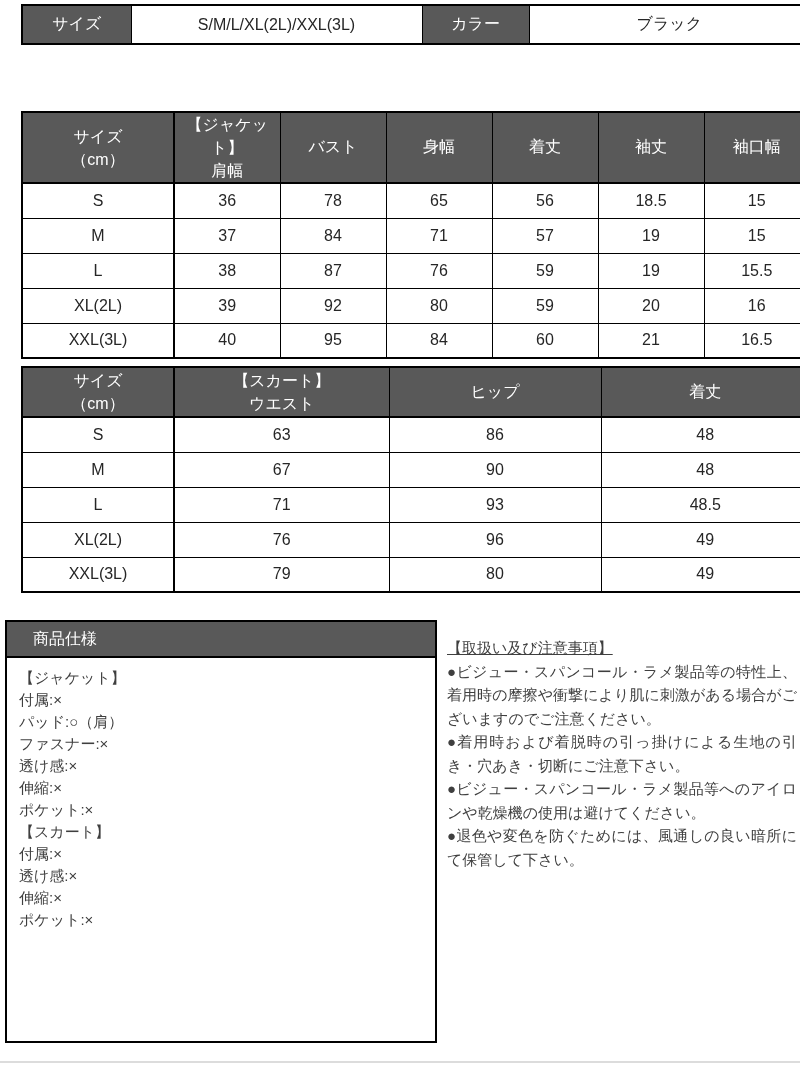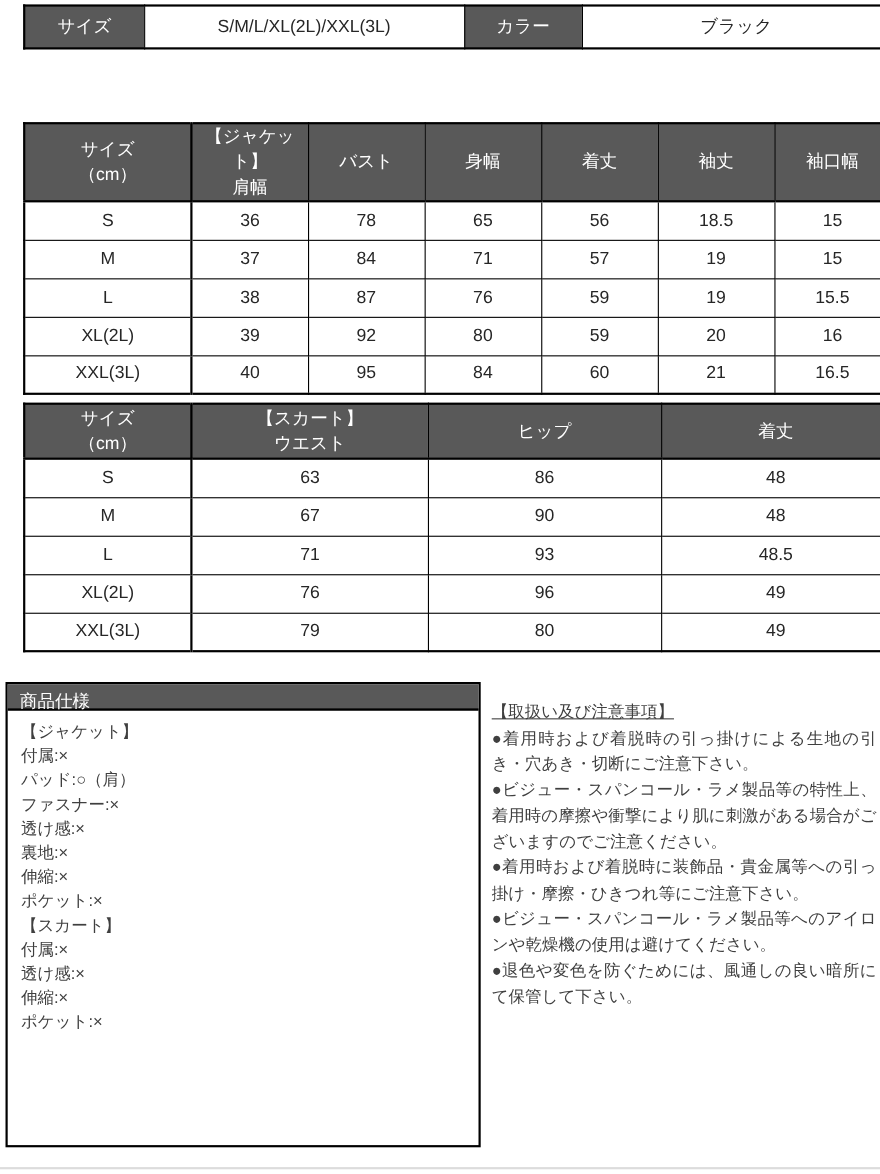--- a/index.html
+++ b/index.html
@@ -31,22 +31,22 @@
   .m-table .hdr th { height:50px; }
   .m-table td { height:35px; }
   .two-line div { line-height:23px; }
 
   
   #spec-box {
     left:5px; top:620px; width:432px; height:423px;
     border:2px solid #000; background:#fff;
   }
   #spec-box .bar {
-    height:24px; line-height:33px; background:#595959; color:#fff;
-    font-size:16px; padding-left:11px; border-bottom:2px solid #000;
+    height:36px; line-height:33px; background:#595959; color:#fff;
+    font-size:16px; padding-left:26px; border-bottom:2px solid #000;
   }
   #spec-box .content { padding:9px 12px 0 12px; font-size:15px; color:#3f3f3f; }
   #spec-box .content .line { height:22px; line-height:22px; white-space:nowrap; }
   #spec-box .content .spacer { height:22px; }
 
   
   #care { left:447px; top:636px; width:350px; font-size:15px; color:#3f3f3f; line-height:23.5px; }
   #care .title { margin:0 0 0 0;text-decoration:underline; }
   #care p { margin:0; text-align:justify; }
 
@@ -200,34 +200,32 @@
   </table>
 
 <div id="spec-box" class="abs">
   <div class="bar">商品仕様</div>
   <div class="content">
     <div class="line">【ジャケット】</div>
     <div class="line">付属:×</div>
     <div class="line">パッド:○（肩）</div>
     <div class="line">ファスナー:×</div>
     <div class="line">透け感:×</div>
-    <div class="line">裏地:×</div>
     <div class="line">伸縮:×</div>
     <div class="line">ポケット:×</div>
     <div class="line">【スカート】</div>
     <div class="line">付属:×</div>
     <div class="line">透け感:×</div>
     <div class="line">伸縮:×</div>
     <div class="line">ポケット:×</div>
     <div class="spacer"></div>
   </div>
 </div>
 
 <div id="care" class="abs">
   <div class="title">【取扱い及び注意事項】</div>
+  <p>●ビジュー・スパンコール・ラメ製品等の特性上、着用時の摩擦や衝撃により肌に刺激がある場合がございますのでご注意ください。</p>
   <p>●着用時および着脱時の引っ掛けによる生地の引き・穴あき・切断にご注意下さい。</p>
-  <p>●ビジュー・スパンコール・ラメ製品等の特性上、着用時の摩擦や衝撃により肌に刺激がある場合がございますのでご注意ください。</p>
-  <p>●着用時および着脱時に装飾品・貴金属等への引っ掛け・摩擦・ひきつれ等にご注意下さい。</p>
   <p>●ビジュー・スパンコール・ラメ製品等へのアイロンや乾燥機の使用は避けてください。</p>
   <p>●退色や変色を防ぐためには、風通しの良い暗所にて保管して下さい。</p>
 </div>
 
 <div id="bottom-divider" class="abs"></div>
 
 </body></html>

